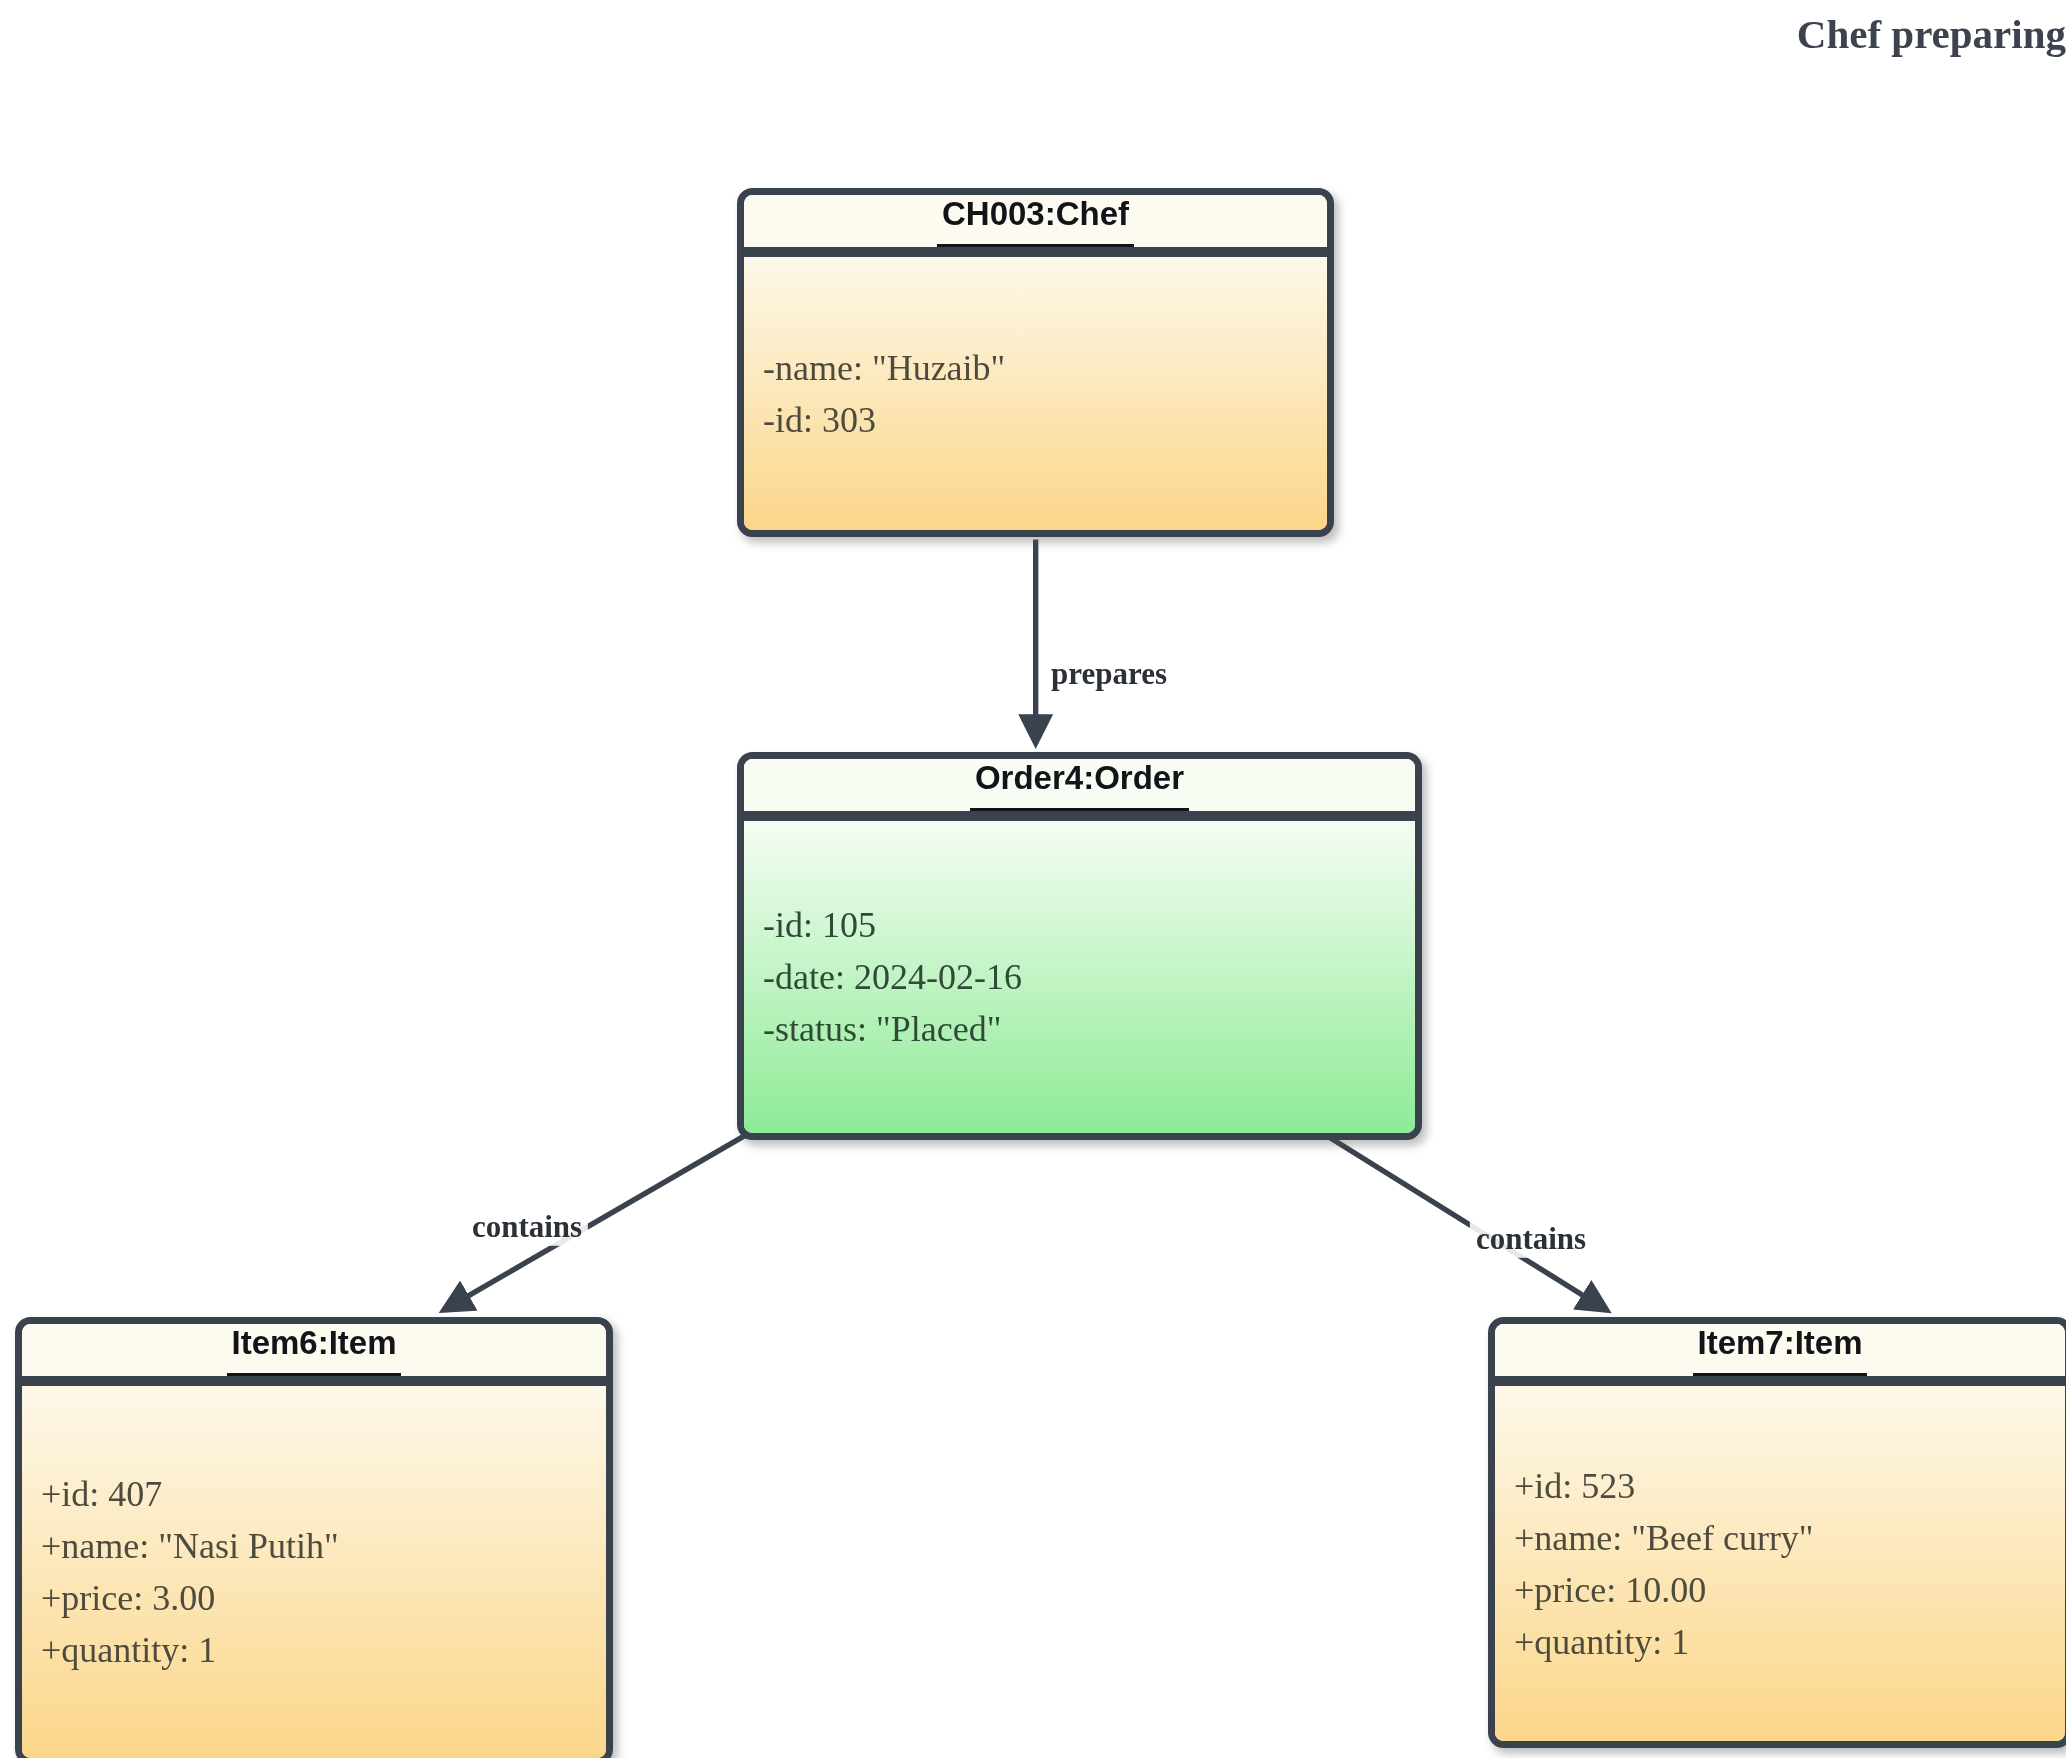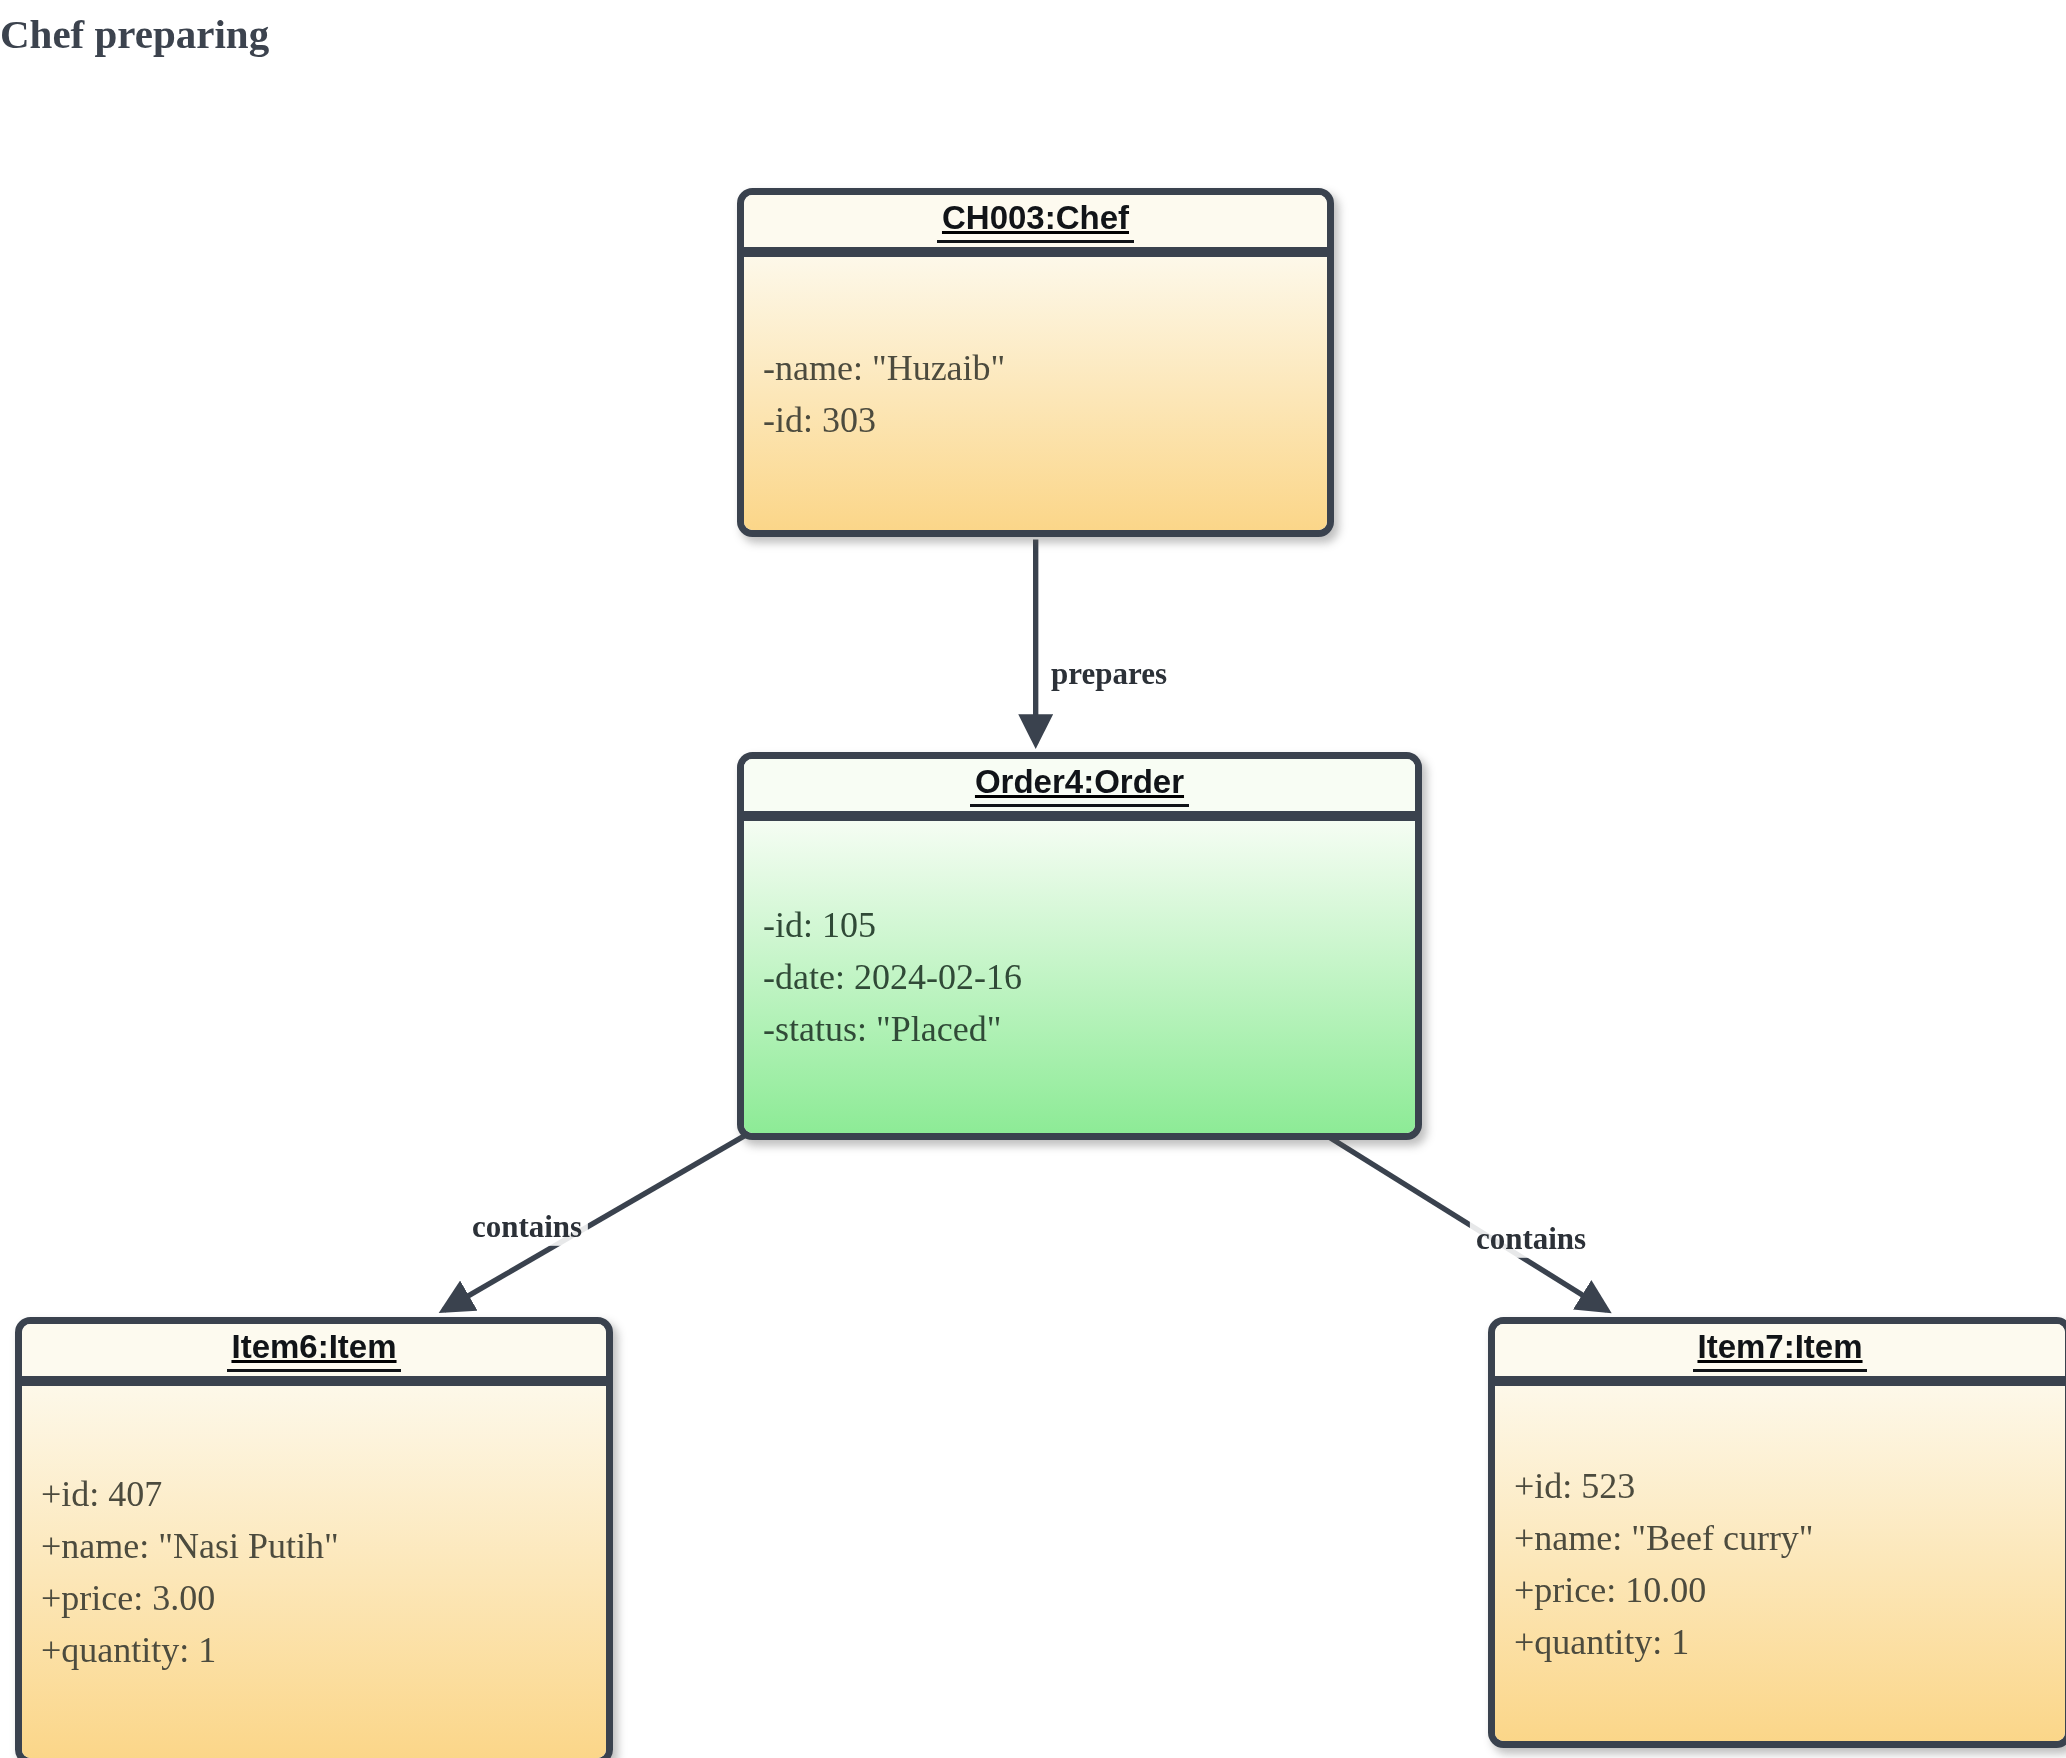--- a/index.html
+++ b/index.html
@@ -6,38 +6,37 @@
   html, body { margin: 0; padding: 0; }
   body {
     width: 2066px; height: 1758px;
     background: #ffffff;
     font-family: "Liberation Serif", "DejaVu Serif", serif;
   }
   .canvas { position: relative; width: 2066px; height: 1758px; overflow: hidden; }
 
   .diagram-title {
     position: absolute; left: 0; top: 7.1px; width: 100%;
-    text-align: left; font-weight: bold;
+    text-align: right; font-weight: bold;
     font-size: 41px; line-height: 55px; color: #3c434e;
   }
 
   .node {
     position: absolute;
     border: 7.1px solid #3a424e;
     border-radius: 15.5px;
     overflow: hidden;
     display: flex; flex-direction: column;
     box-shadow: 4.8px 5.4px 8.3px rgba(90,90,90,0.38);
     background: #ffffff;
   }
   .node-header {
     flex: 0 0 auto; height: 62px;
-    display: flex; align-items: center; justify-content: center;
+    display: flex; justify-content: center;
     border-bottom: 10.7px solid #3a424e;
-    text-decoration: underline;
   }
   .orange .node-header { background: #fdfaef; }
   .green  .node-header { background: #f8fdf4; }
   .node-header-label {
     font-family: "Liberation Sans", sans-serif;
     font-weight: bold; font-size: 33px; color: #111418;
     border-bottom: 3px solid #111418; padding: 0 4.8px 2.4px;
     white-space: nowrap;
   }
   .node-body {

